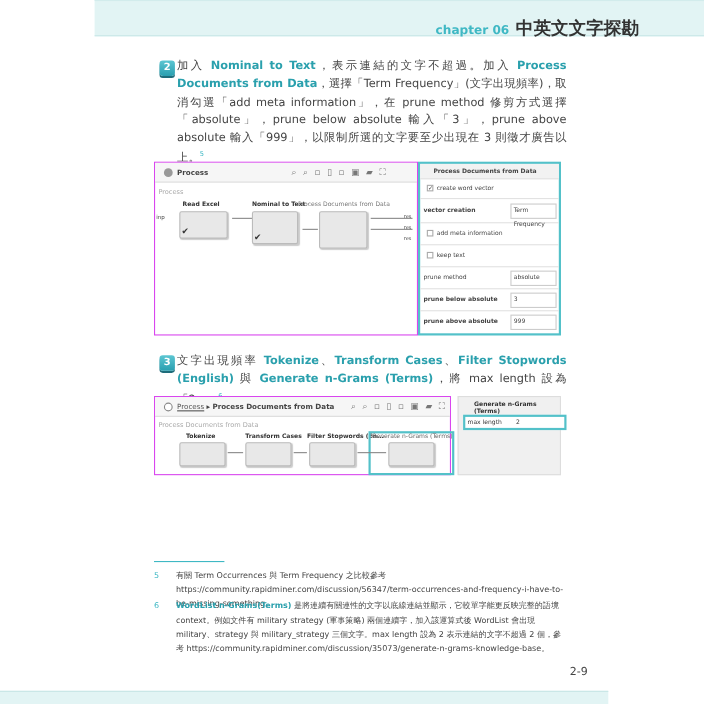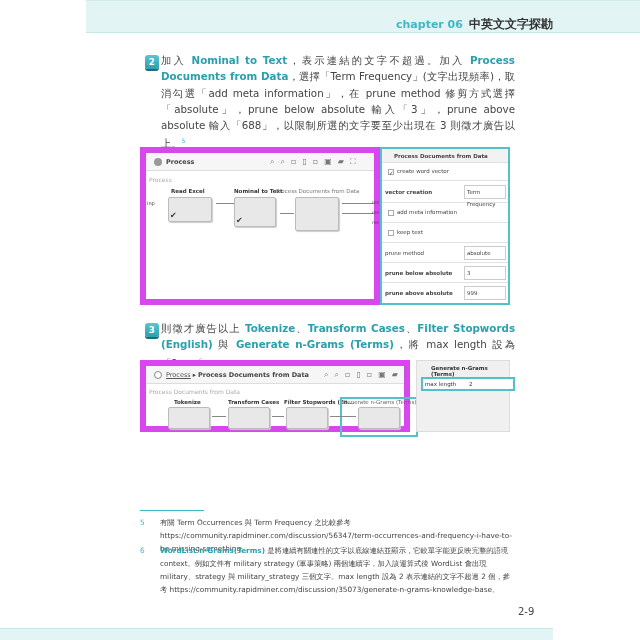--- a/index.html
+++ b/index.html
@@ -2,34 +2,34 @@
 <html><head>
 <meta charset="utf-8">
 <style>
   * { box-sizing: border-box; margin: 0; padding: 0; }
   body { width: 640px; height: 640px; background: #ffffff; position: relative; overflow: hidden;
          font-family: "DejaVu Sans", "Liberation Sans", sans-serif; color: #333; }
   .header-band { position: absolute; left: 86px; top: 0; width: 554px; height: 33px;
                  background: #e2f4f4; border-bottom: 1px solid #c8e6e6; border-top: 1px solid #d2ecec; }
   .chapter { position: absolute; left: 396px; top: 16px; font-size: 11px; font-weight: bold; }
   .chapter .num { color: #3fb8c4; margin-right: 6px; }
-  .chapter .title { color: #333; font-size: 12px; }
+  .chapter .title { color: #333; font-size: 16px; }
   .footer-band { position: absolute; left: 0; top: 628px; width: 553px; height: 12px;
                  background: #e2f4f4; border-top: 1px solid #c8e6e6; }
   .pagenum { position: absolute; left: 518px; top: 606px; font-size: 10px; color: #444; }
 
   .step { position: absolute; left: 145px; font-size: 10.3px; line-height: 16.3px; color: #444; width: 370px; }
   .step .badge { position: absolute; left: 0; top: 3px; width: 14px; height: 14px; border-radius: 3px;
                  background: linear-gradient(#5cc6d2,#2a9fb0); color: #fff; font-size: 9px; font-weight: bold;
                  text-align: center; line-height: 14px; box-shadow: 0 2px 0 #1e6c7a; }
   .step .text { margin-left: 16px; text-align: justify; }
   .kw { color: #2aa0ad; font-weight: bold; }
   .fn { color: #3fb8c4; font-size: 6px; vertical-align: super; }
 
-  .shot { position: absolute; background: #fff; border: 6px solid #d946ef; font-size: 6px; color: #444; }
+  .shot { position: absolute; background: #fff; border: 1px solid #d946ef; font-size: 6px; color: #444; }
   .shot .bar { height: 18px; background: #f6f6f6; border-bottom: 1px solid #ddd; position: relative; }
   .shot .bar .circ { position: absolute; left: 8px; top: 5px; width: 8px; height: 8px; border-radius: 50%; background: #999; }
   .shot .bar .ttl { position: absolute; left: 20px; top: 5px; font-size: 6.5px; font-weight: bold; color: #444; }
   .tools { position: absolute; top: 4px; display: flex; gap: 6px; font-size: 8px; color: #777; }
   .op { position: absolute; background: #e8e8e8; border: 1px solid #bbb; border-radius: 2px; box-shadow: 1px 1px 1px #ccc; }
   .op-label { position: absolute; font-size: 5.5px; font-weight: bold; color: #333; white-space: nowrap; }
   .wire { position: absolute; height: 1px; background: #888; }
   .check { position: absolute; font-size: 8px; color: #333; }
 
   .panel { position: absolute; background: #fff; border: 2px solid #53c1c9; font-size: 5.5px; color: #444; }
@@ -46,21 +46,21 @@
 </head>
 <body>
 
 <div class="header-band"></div>
 <div class="chapter">
   <span class="num">chapter 06</span><span class="title">中英文文字探勘</span>
 </div>
 
 <div class="step" style="top:52px;">
   <div class="badge">2</div>
-  <div class="text"><span>加入 </span><span class="kw">Nominal to Text</span><span>，表示連結的文字不超過。加入 </span><span class="kw">Process Documents from Data</span><span>，選擇「Term Frequency」(文字出現頻率)，取消勾選「add meta information」，在 prune method 修剪方式選擇「absolute」，prune below absolute 輸入「3」，prune above absolute 輸入「688」，以限制所選的文字要至少出現在 3 則徵才廣告以上。</span><span class="fn">5</span></div>
+  <div class="text"><span>加入 </span><span class="kw">Nominal to Text</span><span>，表示連結的文字不超過。加入 </span><span class="kw">Process Documents from Data</span><span>，選擇「Term Frequency」(文字出現頻率)，取消勾選「add meta information」，在 prune method 修剪方式選擇「absolute」，prune below absolute 輸入「3」，prune above absolute 輸入「999」，以限制所選的文字要至少出現在 3 則徵才廣告以上。</span><span class="fn">5</span></div>
 </div>
 
 <div class="shot" style="left:140px;top:147px;width:240px;height:158px;">
   <div class="bar">
     <span class="circ"></span>
     <span class="ttl">Process</span>
     <div class="tools" style="left:124px;">
       <span>⌕</span>
         <span>⌕</span>
         <span>▫</span>
@@ -116,21 +116,21 @@
       <span class="val" style="font-weight:normal;">3</span>
     </div>
   <div class="prow" style="height:20px;font-weight:bold;border-bottom:none;">
       <span class="lbl">prune above absolute</span>
       <span class="val" style="font-weight:normal;">999</span>
     </div>
 </div>
 
 <div class="step" style="top:320px;">
   <div class="badge">3</div>
-  <div class="text"><span>則徵才廣告以上 </span><span class="kw">Tokenize</span><span>、</span><span class="kw">Transform Cases</span><span>、</span><span class="kw">Filter Stopwords (English)</span><span> 與 </span><span class="kw">Generate n-Grams (Terms)</span><span>，將 max length 設為「2」。</span><span class="fn">6</span></div>
+  <div class="text"><span>文字出現頻率 </span><span class="kw">Tokenize</span><span>、</span><span class="kw">Transform Cases</span><span>、</span><span class="kw">Filter Stopwords (English)</span><span> 與 </span><span class="kw">Generate n-Grams (Terms)</span><span>，將 max length 設為「2」。</span><span class="fn">6</span></div>
 </div>
 
 <div class="shot" style="left:140px;top:360px;width:270px;height:72px;">
   <div class="bar">
     <span class="circ" style="background:#fff;border:1px solid #888;"></span>
     <span class="ttl" style="font-weight:normal;"><span style="text-decoration:underline;color:#555;">Process</span> ▸ <b>Process Documents from Data</b></span>
     <div class="tools" style="left:178px;">
         <span>⌕</span>
         <span>⌕</span>
         <span>▫</span>

